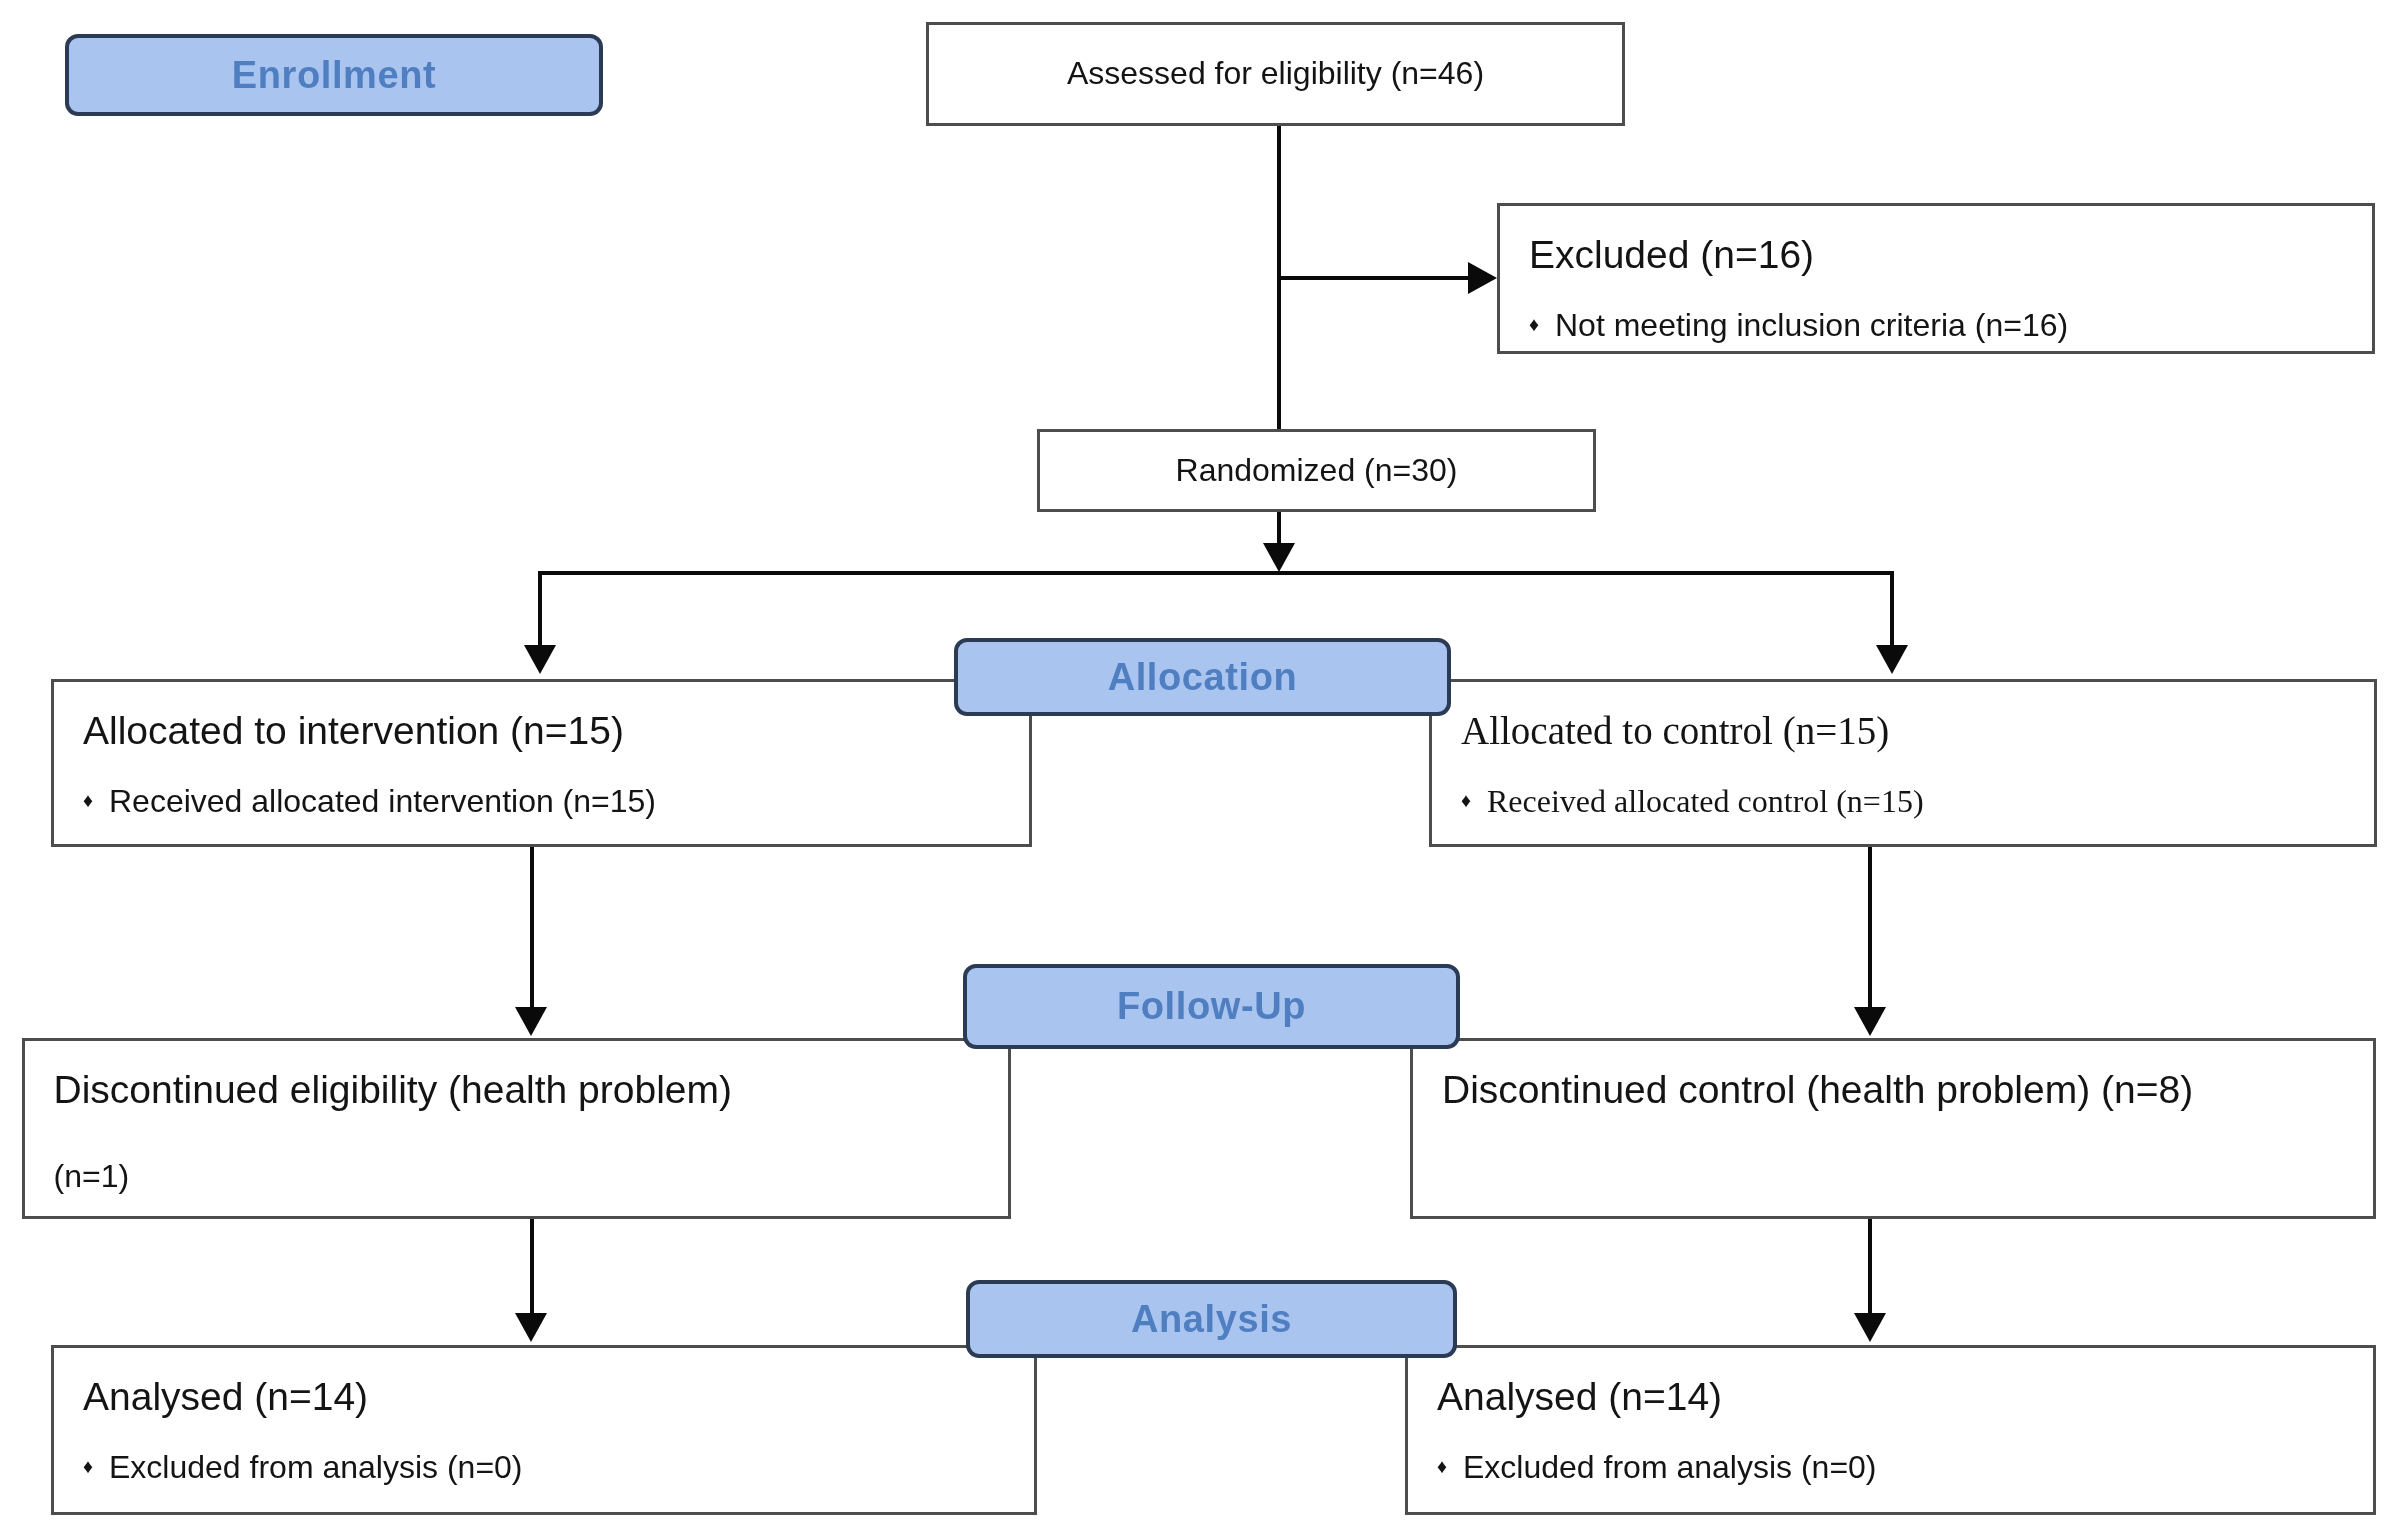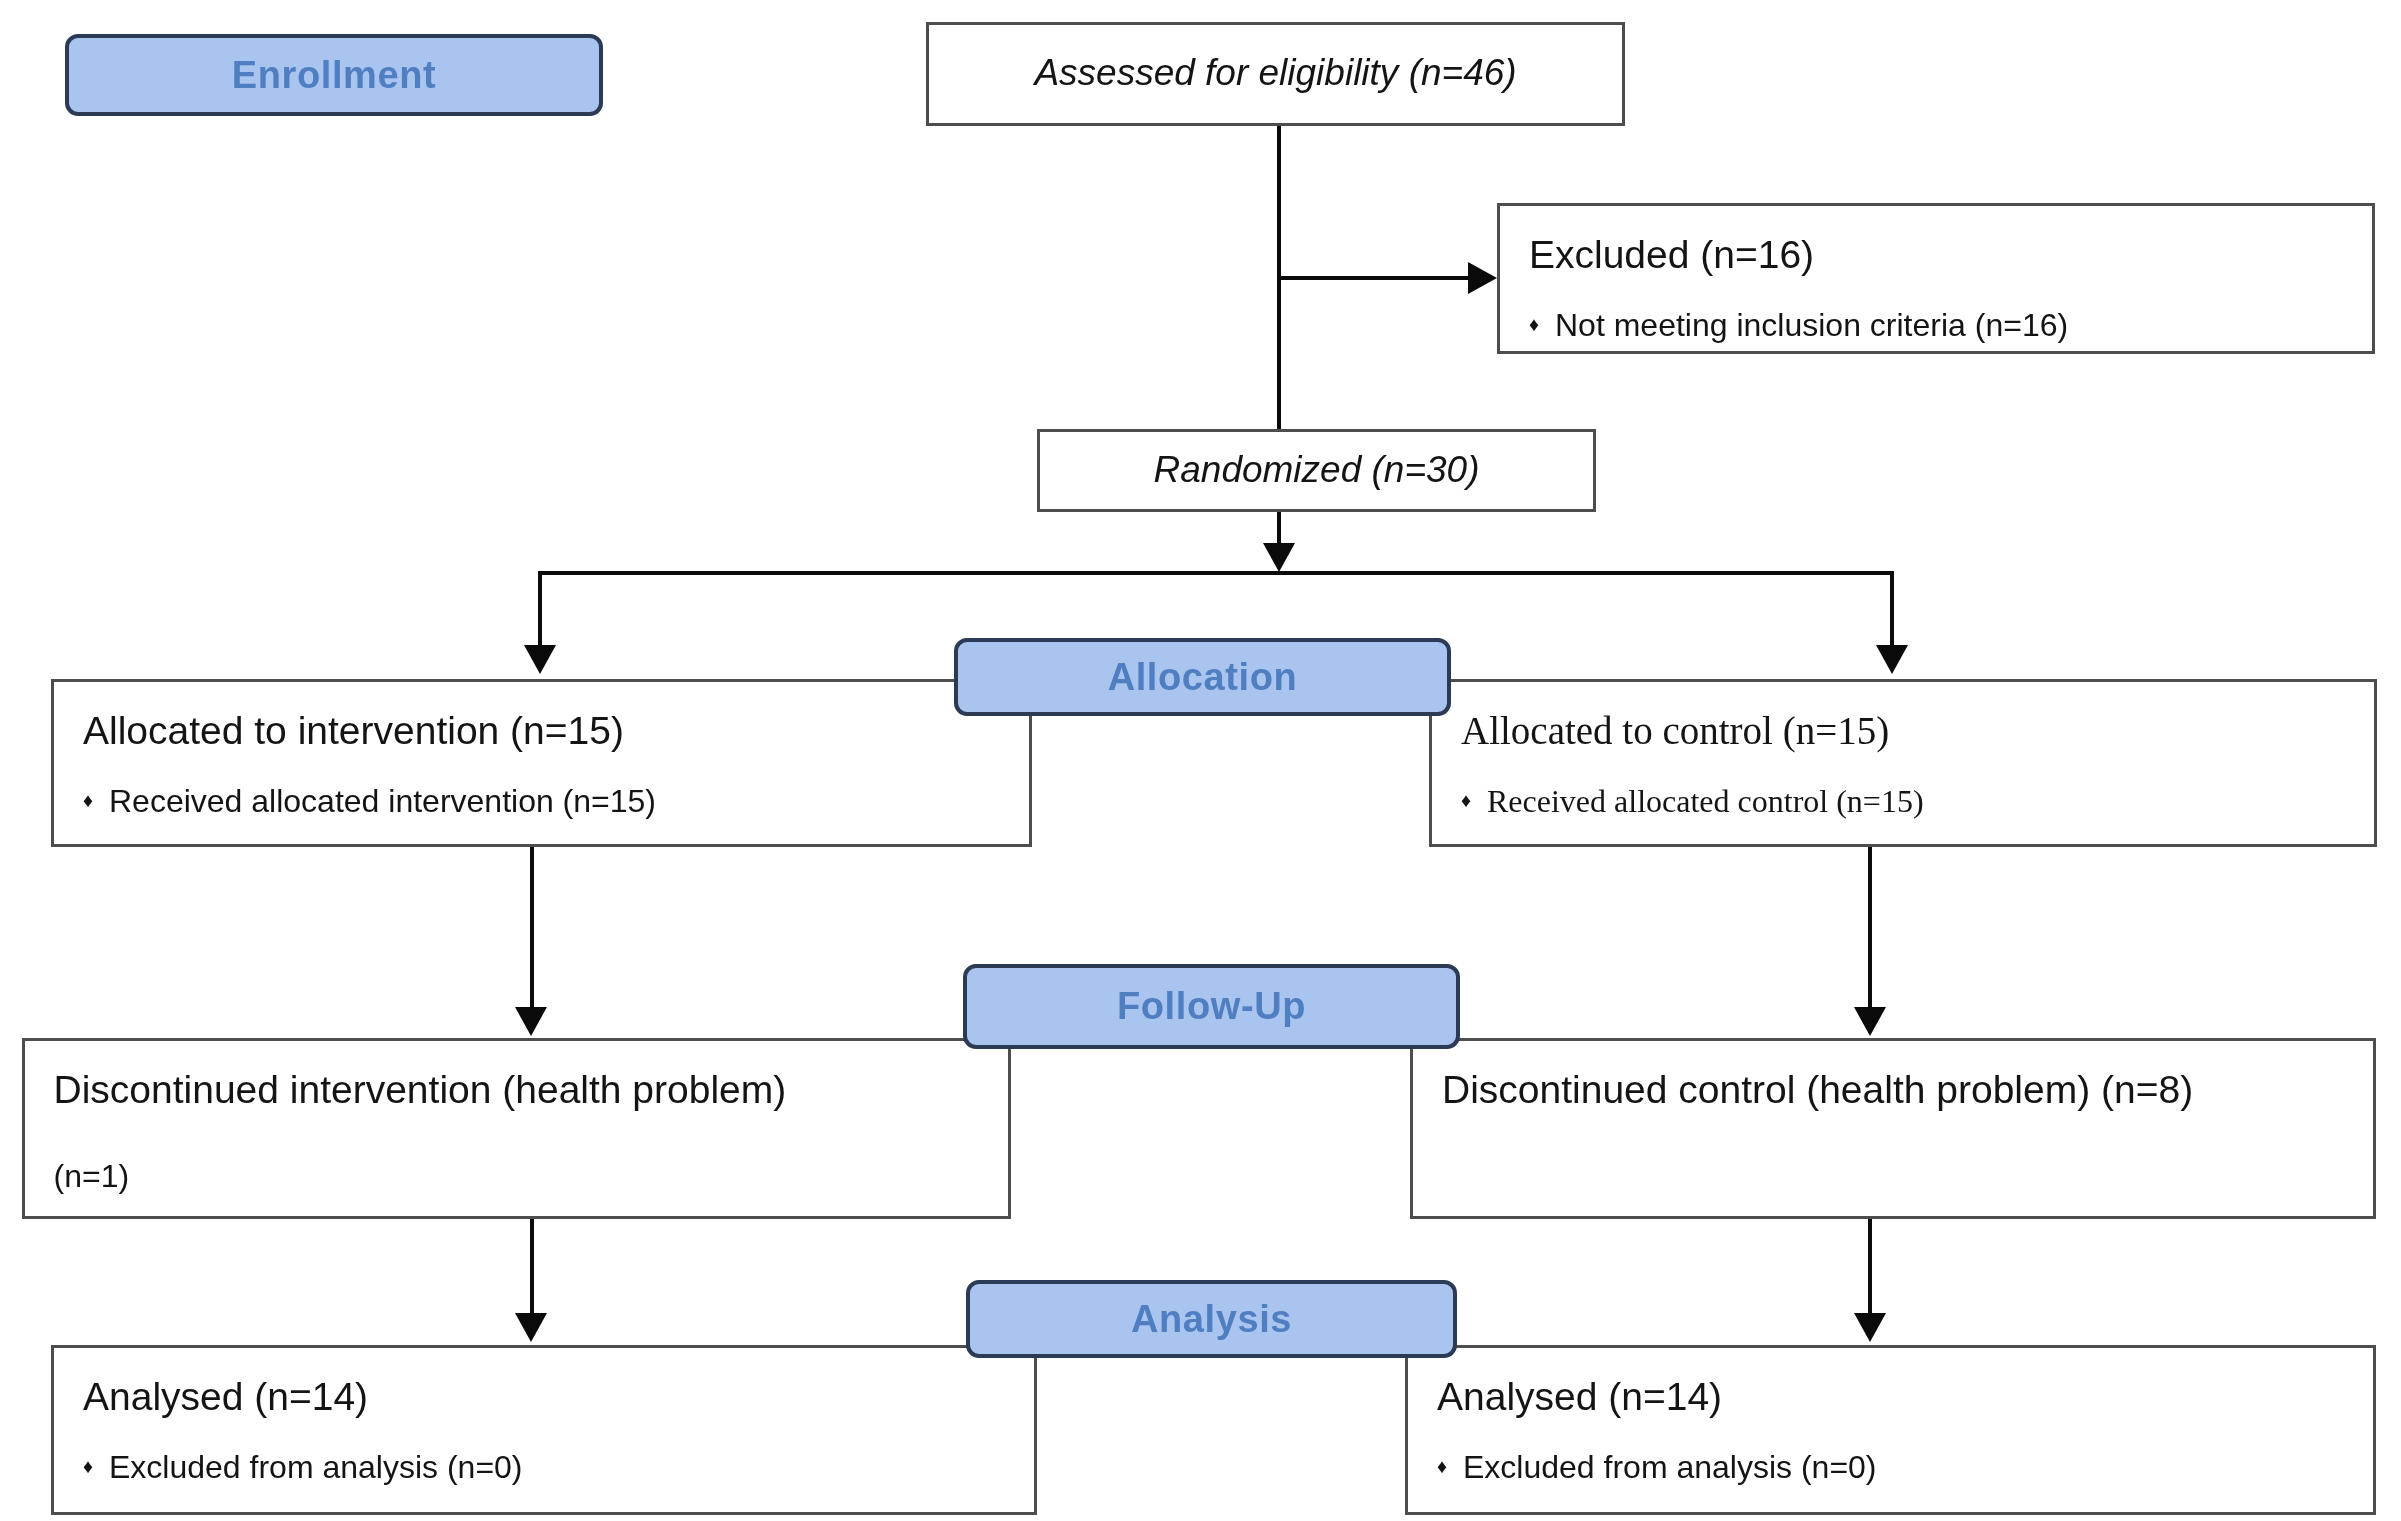--- a/index.html
+++ b/index.html
@@ -35,21 +35,21 @@
   }
 
   
   .fbox{
     position:absolute;z-index:3;
     background:#fff;
     border:3.1px solid var(--box-border);
   }
   .fbox.center{display:flex;align-items:center;justify-content:center;}
   .fbox .inner{padding:26px 29px;}
-  .box-text{font-size:37px;line-height:1.2;font-style:italic;}
+  .box-text{font-size:32px;line-height:1.2;}
   .box-title{font-size:39px;line-height:1.2;}
   .line2{font-size:32px;line-height:1.2;margin-top:43px;}
   .bullet-row{display:flex;align-items:center;margin-top:27px;}
   .bullet-glyph{font-size:19.6px;flex:0 0 auto;margin-right:16px;}
   .bullet-text{font-size:32px;line-height:1.2;}
 
   
   .cline{position:absolute;background:var(--line);z-index:1;}
   .ah-down{
     position:absolute;z-index:2;width:0;height:0;
@@ -140,21 +140,21 @@
       <div class="box-title">Allocated to control (n=15)</div>
       <div class="bullet-row">
         <span class="bullet-glyph">♦</span>
         <span class="bullet-text">Received allocated control (n=15)</span>
       </div>
     </div>
   </div>
 
   <div class="fbox" style="left:21.5px;top:1038px;width:989px;height:181px;">
     <div class="inner">
-      <div class="box-title">Discontinued intervention (health problem)</div>
+      <div class="box-title">Discontinued eligibility (health problem)</div>
       <div class="line2">(n=1)</div>
     </div>
   </div>
 
   <div class="fbox" style="left:1410px;top:1038px;width:966px;height:181px;">
     <div class="inner">
       <div class="box-title">Discontinued control (health problem) (n=8)</div>
     </div>
   </div>
 

